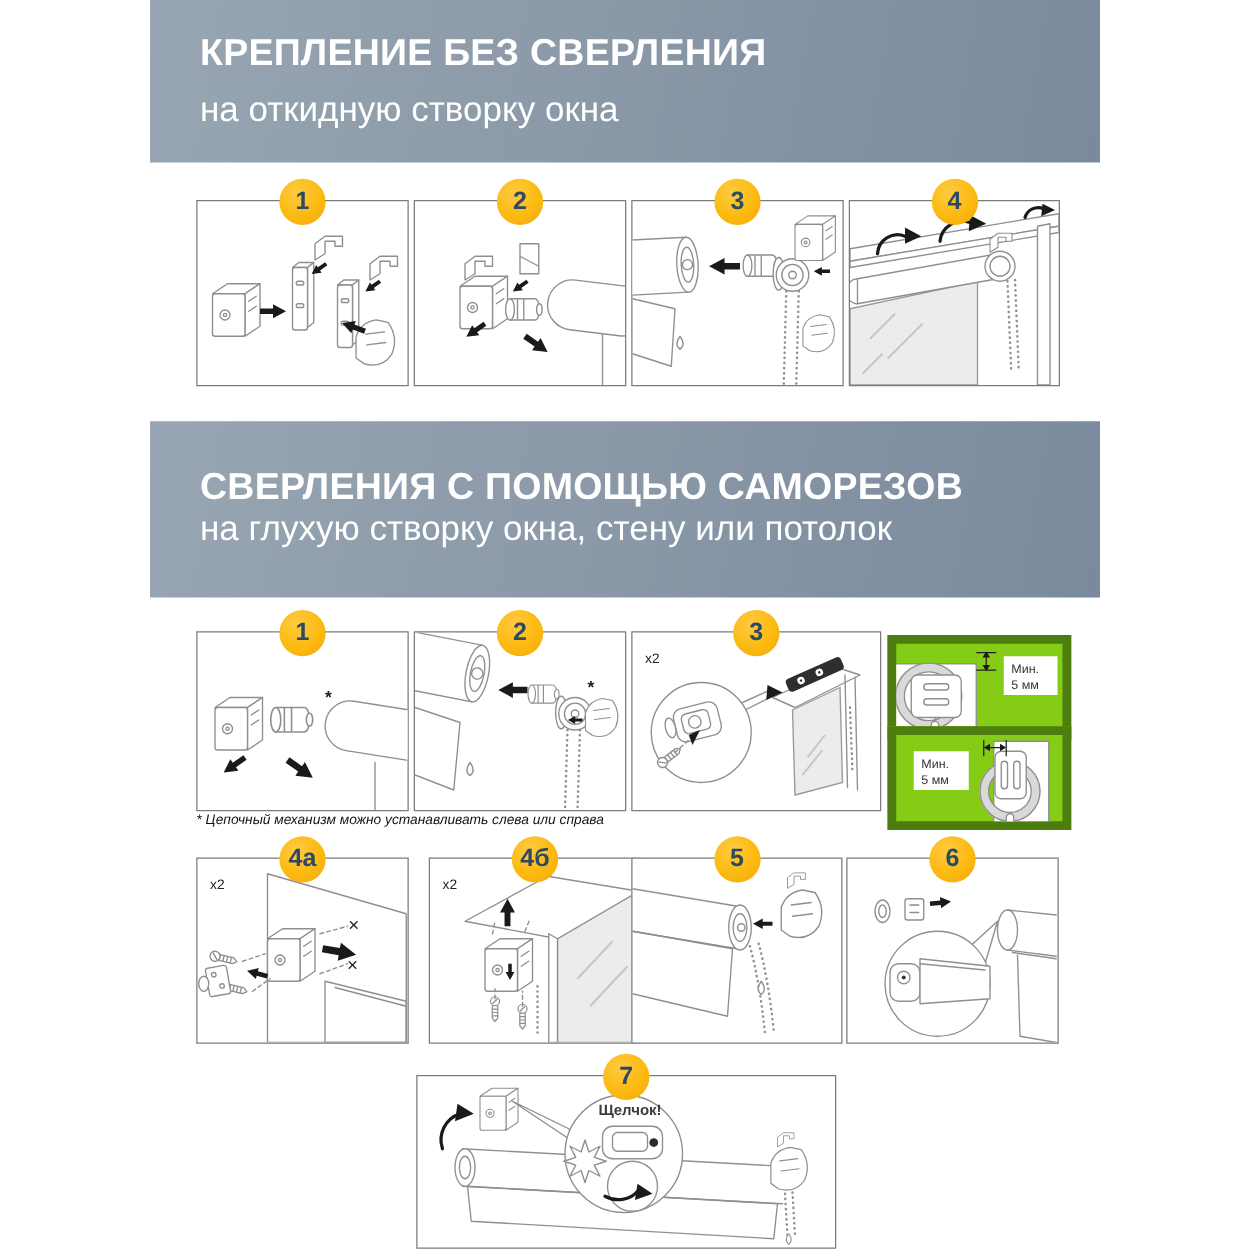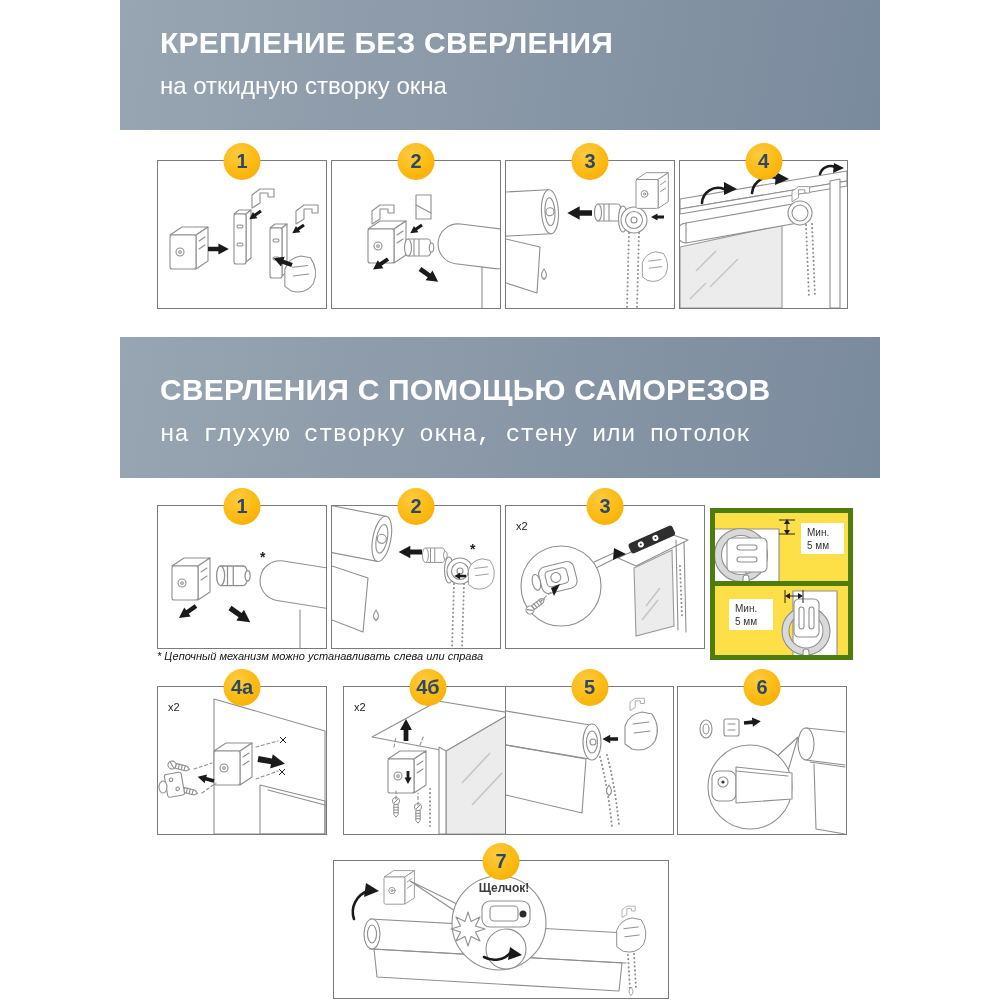--- a/index.html
+++ b/index.html
@@ -5,35 +5,35 @@
   html,body{margin:0;padding:0;background:#fff;}
   .page{position:relative;width:1000px;height:1000px;background:#ffffff;
         font-family:"Liberation Sans",sans-serif;overflow:hidden;}
 
   
   .band{position:absolute;left:120px;width:760px;color:#fff;
         background:linear-gradient(100deg,#98a5b2 0%,#8b99a8 45%,#7a8a9d 100%);}
   #band1{top:0;height:130px;}
   #band2{top:337px;height:141px;}
   .band .t{position:absolute;left:40px;font-weight:700;font-size:30px;letter-spacing:.2px;white-space:nowrap;}
-  .band .st{position:absolute;left:40px;font-size:24px;white-space:nowrap;}
+  .band .st{position:absolute;left:40px;font-size:28px;white-space:nowrap;}
   #band1 .t{top:26px;} #band1 .st{top:72px;}
-  #band2 .t{top:36px;} #band2 .st{top:84px;font-family:Liberation Mono, monospace;}
+  #band2 .t{top:36px;} #band2 .st{top:70px;}
 
   
   .panel{position:absolute;background:#fff;border:1px solid #7b7b7b;}
   .panel svg{display:block;width:100%;height:100%;}
   .badge{position:absolute;left:50%;top:-18px;transform:translateX(-50%);
          width:37px;height:37px;border-radius:50%;
          background:radial-gradient(circle at 38% 30%,#ffca41 0%,#fcba10 55%,#f3a60a 100%);
          color:#2e4a62;font-weight:700;font-size:20px;
          display:flex;align-items:center;justify-content:center;z-index:3;}
 
   
-  .dbox{position:absolute;background:#fde047;border:5px solid #4d7c0f;}
+  .dbox{position:absolute;background:#84cc16;border:7px solid #4d7c0f;}
   .dbox svg{display:block;width:100%;height:100%;}
 
   .footnote{position:absolute;left:157px;top:650px;font-size:11px;color:#141414;font-style:italic;}
 
   
   .ln{fill:none;stroke:#8f8f8f;stroke-width:1.1;stroke-linecap:round;stroke-linejoin:round;}
   .lw{fill:#ffffff;stroke:#8f8f8f;stroke-width:1.1;stroke-linejoin:round;}
   .lg{fill:#ececec;stroke:#9a9a9a;stroke-width:1.1;}
   .dsh{stroke-dasharray:3 2.6;}
   .chain{fill:none;stroke:#8f8f8f;stroke-width:2;stroke-dasharray:0.1 4;stroke-linecap:round;}

